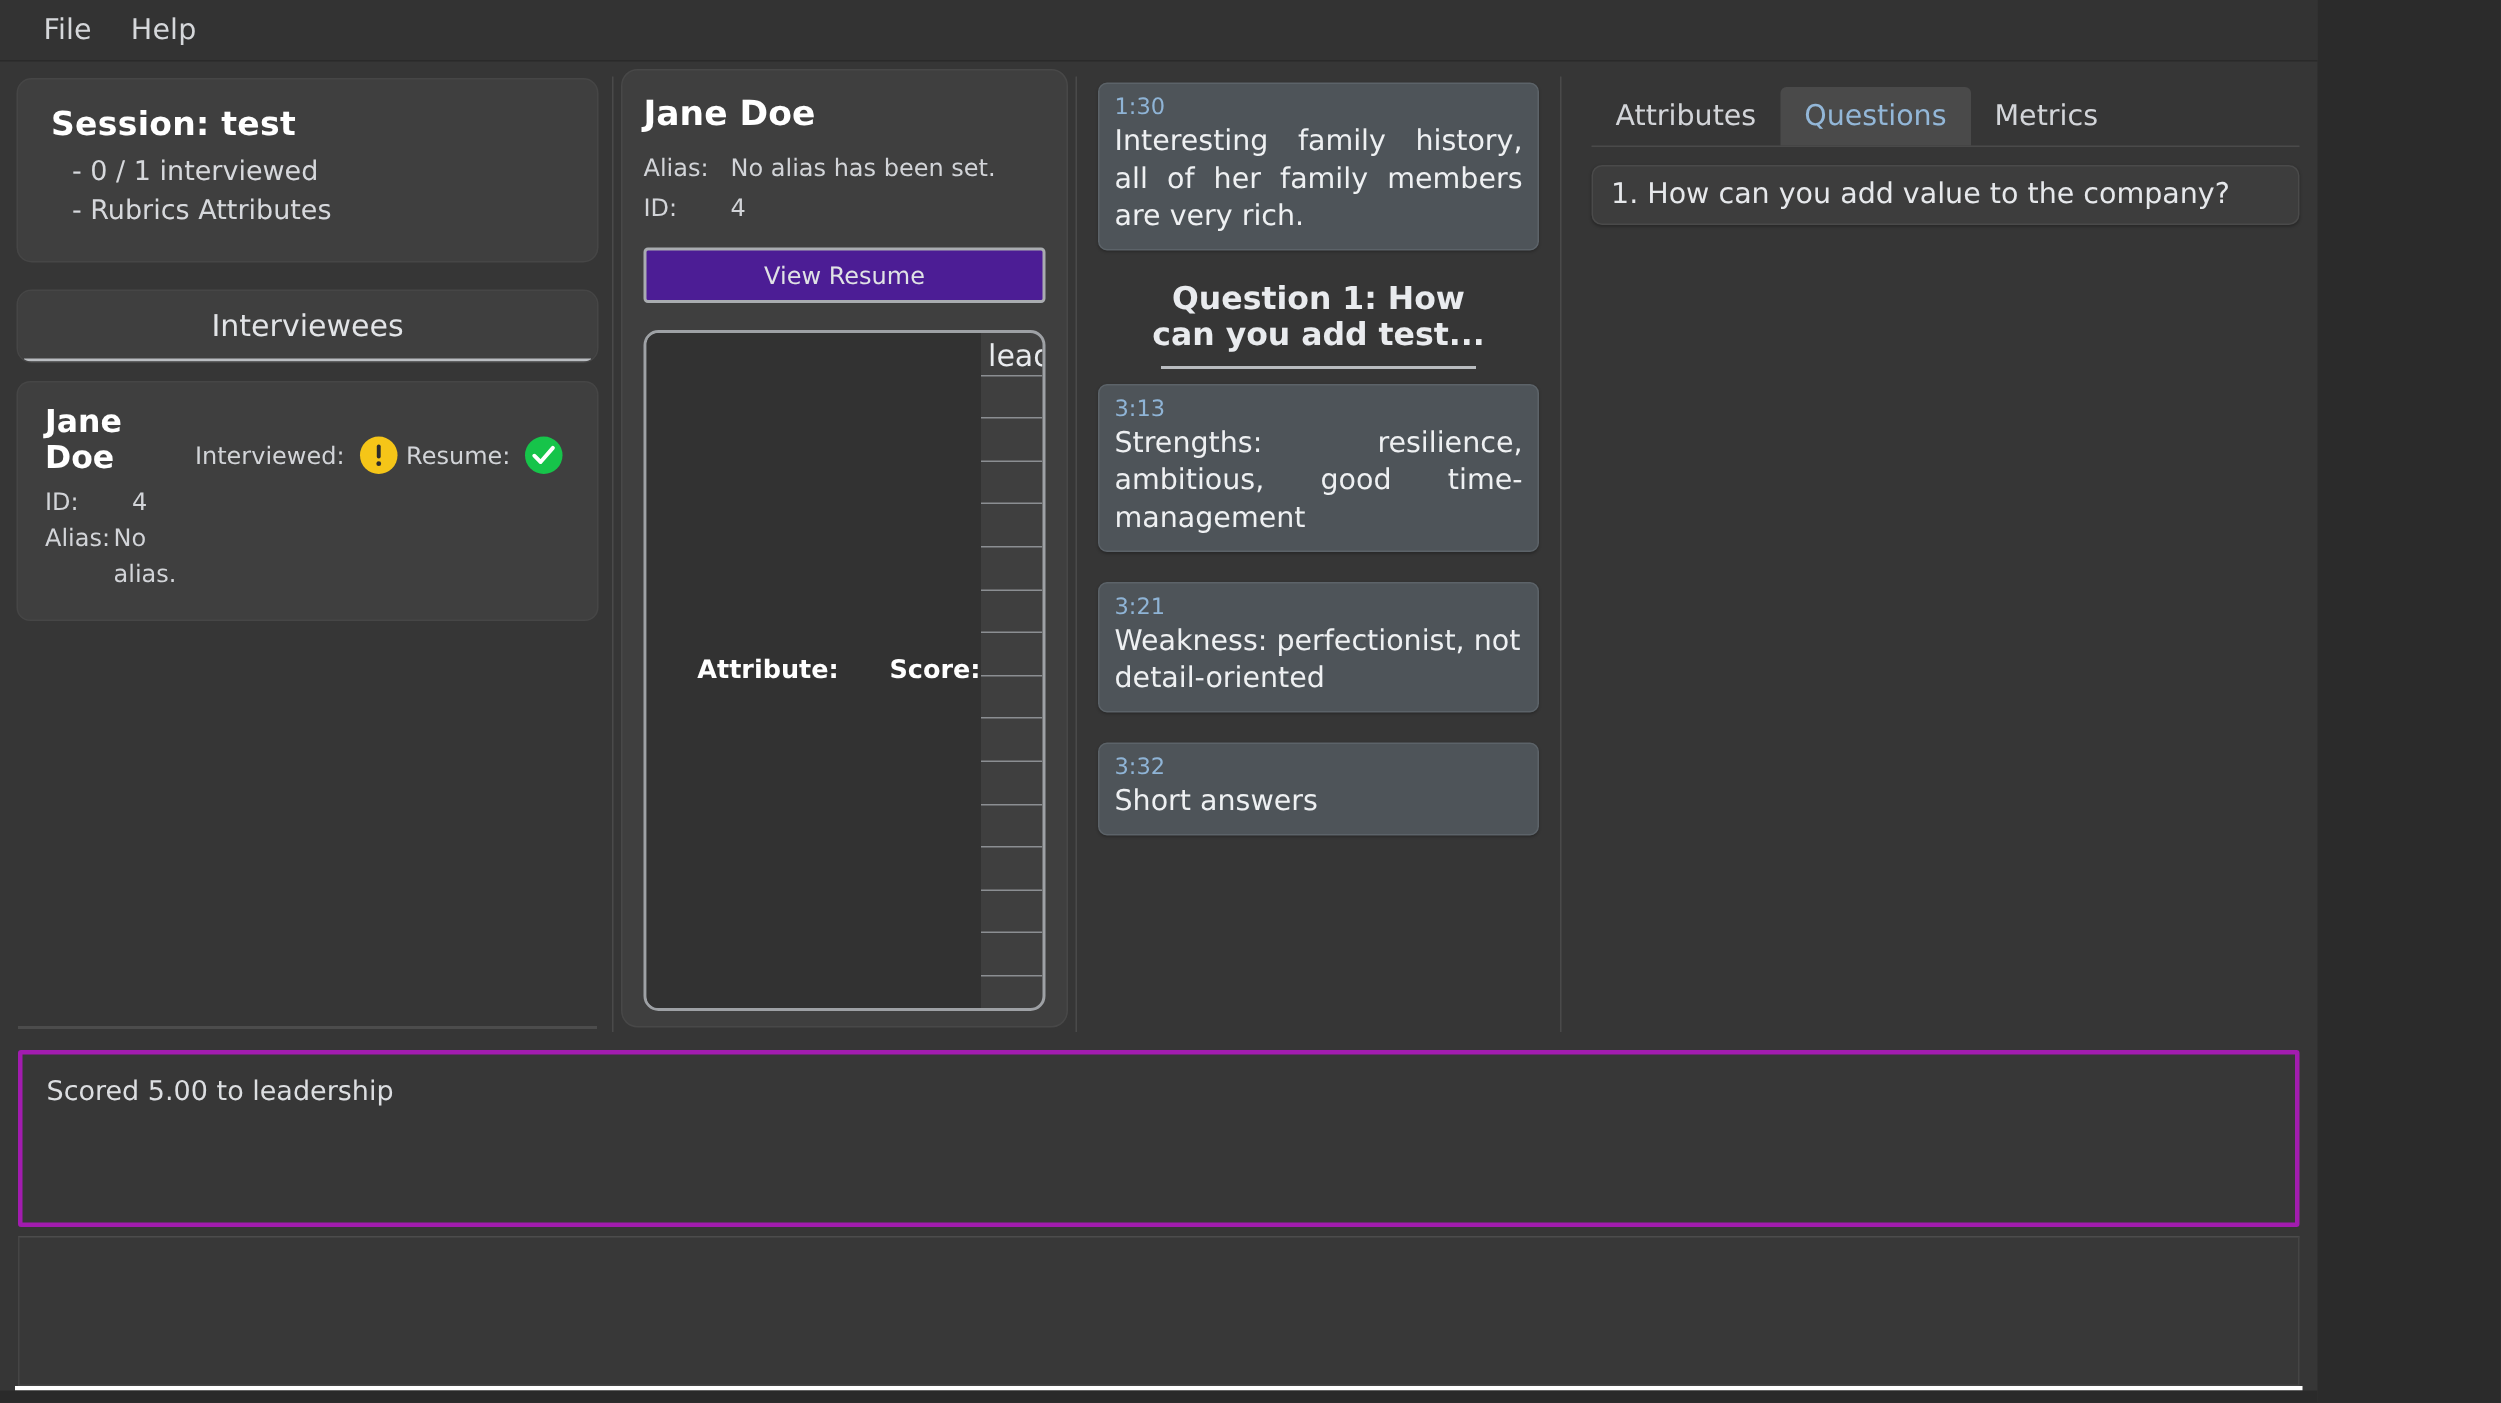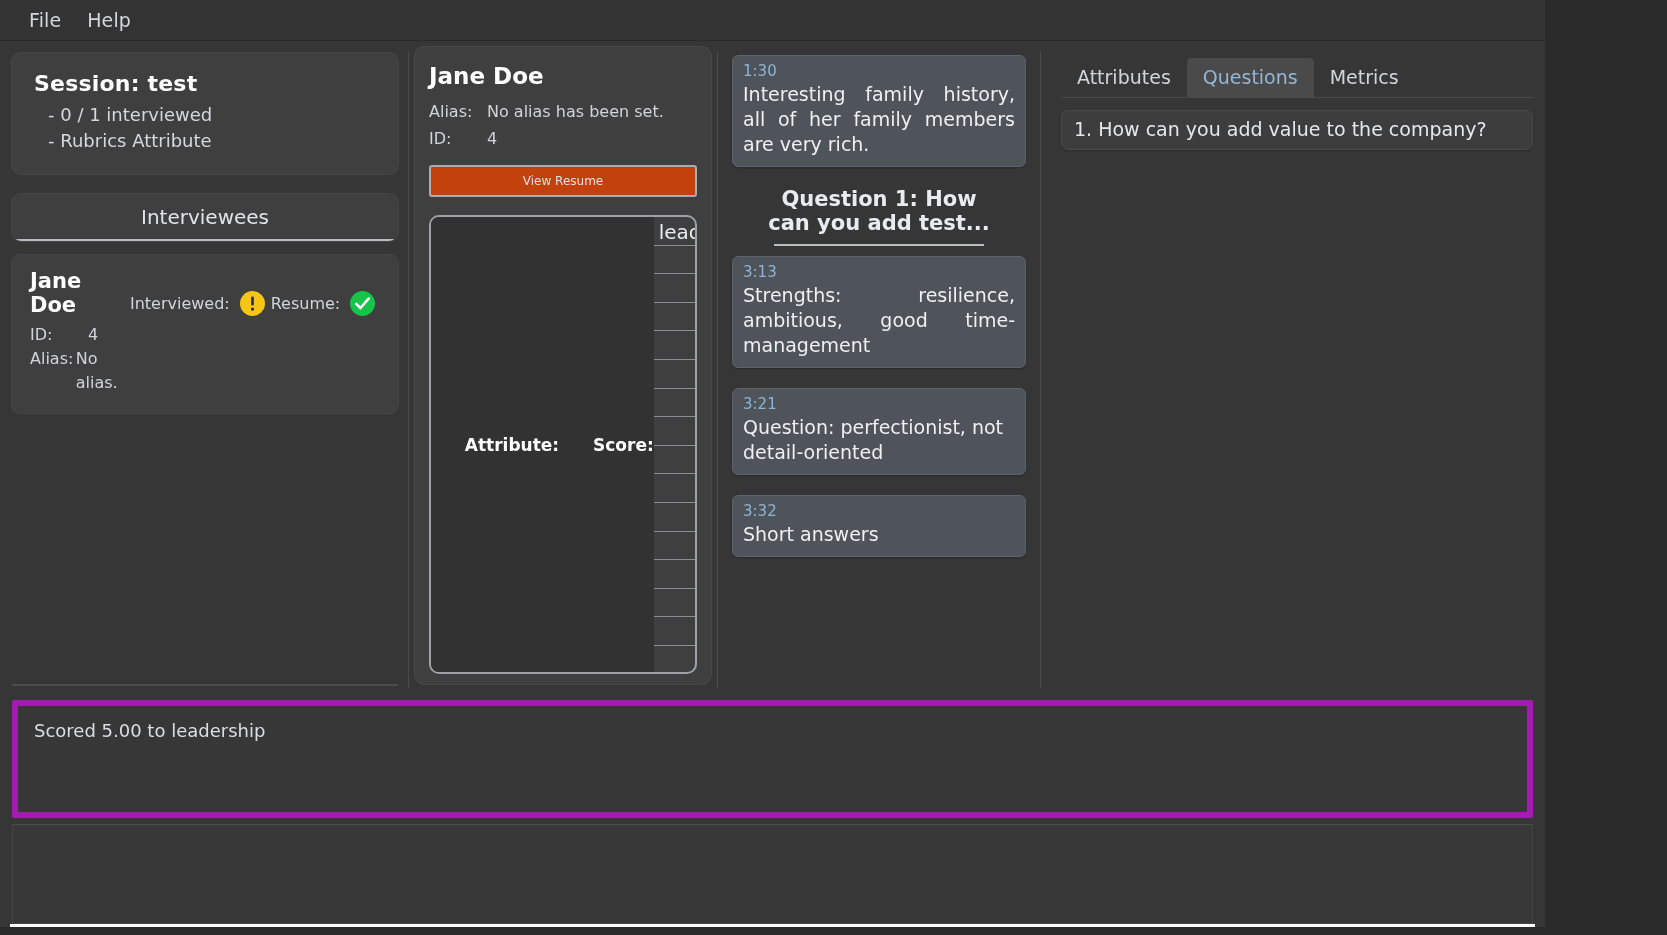--- a/index.html
+++ b/index.html
@@ -209,25 +209,25 @@
     display: flex;
     font-size: 16px;
     color: #d2d4d8;
     line-height: 25px;
     margin-bottom: 2px;
   }
   .cd-k { width: 58px; flex: 0 0 58px; }
 
   .resume-btn {
     margin: 12px 0 0 0;
-    background: #c2410c;
+    background: #4c1d95;
     border: 2px solid #a9acb0;
     border-radius: 3px;
     color: #e0e2e5;
-    font-size: 12px;
+    font-size: 16px;
     padding: 7px 0;
     text-align: center;
     font-family: "DejaVu Sans", sans-serif;
     cursor: pointer;
     width: 100%;
     box-sizing: border-box;
   }
 
   .attr-table-wrap {
     margin-top: 18px;
@@ -352,21 +352,21 @@
     padding: 7px 12px 9px 12px;
     font-size: 19px;
     color: #e6e8eb;
     box-shadow: 0 1px 2px rgba(0,0,0,.25);
   }
 
   
   .log-panel {
     flex: 0 0 118px;
     margin: 8px 12px 0 12px;
-    border: 6px solid #a21caf;
+    border: 3px solid #a21caf;
     border-radius: 2px;
     background: #373737;
     padding: 14px 16px;
     box-sizing: border-box;
     font-size: 18px;
     color: #dcdee1;
   }
   .statusbar {
     flex: 1 1 auto;
     margin: 6px 12px 0 12px;
@@ -396,21 +396,21 @@
   </div>
 
   <div class="body-wrap">
     <div class="columns">
 
       <div class="col-session">
 
         <div class="card session-card">
           <div class="session-title">Session: test</div>
           <div class="session-line">- 0 / 1 interviewed</div>
-          <div class="session-line">- Rubrics Attribute</div>
+          <div class="session-line">- Rubrics Attributes</div>
         </div>
 
         <div class="card interviewees-card">
           <div class="interviewees-head">Interviewees</div>
           <div class="interviewees-rule"></div>
         </div>
 
         <div class="interviewee-list">
           <div class="interviewee-row">
             <div class="iv-left">
@@ -549,21 +549,21 @@
           <div class="q-header-rule"></div>
         </div>
 
         <div class="bubble">
           <div class="bubble-time">3:13</div>
           <div class="bubble-text">Strengths: resilience, ambitious, good time-management</div>
         </div>
 
         <div class="bubble">
           <div class="bubble-time">3:21</div>
-          <div class="bubble-text nojustify">Question: perfectionist, not detail-oriented</div>
+          <div class="bubble-text nojustify">Weakness: perfectionist, not detail-oriented</div>
         </div>
 
         <div class="bubble">
           <div class="bubble-time">3:32</div>
           <div class="bubble-text nojustify">Short answers</div>
         </div>
 
       </div>
 
       <div class="vdiv"></div>

